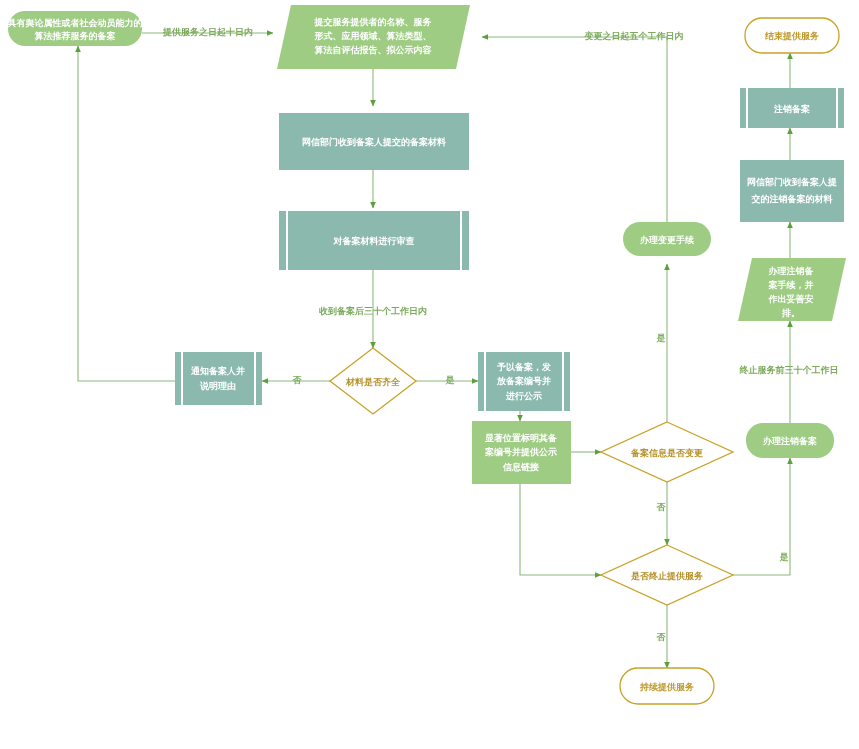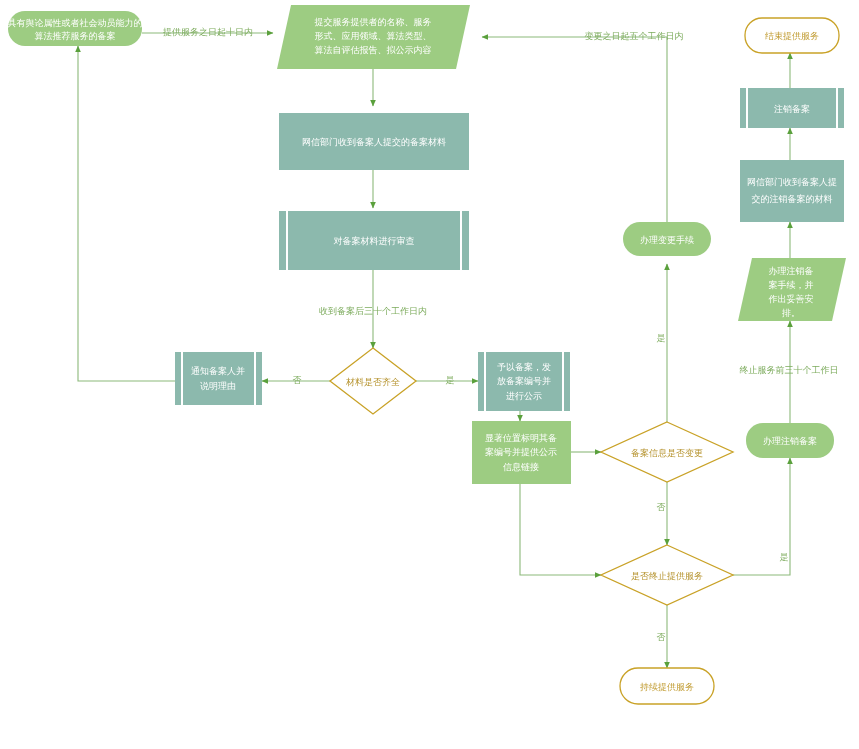--- a/index.html
+++ b/index.html
@@ -1,18 +1,18 @@
 <!DOCTYPE html>
 <html><head>
 <meta charset="utf-8">
 <style>
   html,body{margin:0;padding:0;background:#ffffff;}
   body{width:859px;height:749px;overflow:hidden;
        font-family:"DejaVu Sans","Liberation Sans",sans-serif;}
-  #chart-root{position:relative;width:859px;height:749px;}
+  #chart-root{position:relative;width:859px;height:749px;font-weight:bold;}
   svg{display:block;}
   .nodeText{font-family:"DejaVu Sans","Liberation Sans",sans-serif;
             font-size:9px;fill:#ffffff;text-anchor:middle;dominant-baseline:middle;}
   .nodeTextDark{font-family:"DejaVu Sans","Liberation Sans",sans-serif;
             font-size:9px;fill:#c09a2e;text-anchor:middle;dominant-baseline:middle;}
   .diamondText{font-family:"DejaVu Sans","Liberation Sans",sans-serif;
             font-size:9px;fill:#b5922c;text-anchor:middle;dominant-baseline:middle;}
   .edgeLabel{font-family:"DejaVu Sans","Liberation Sans",sans-serif;
             font-size:9px;fill:#7cab5c;text-anchor:middle;dominant-baseline:middle;}
   .ln{stroke:#8cb97a;stroke-width:1.1;fill:none;}

